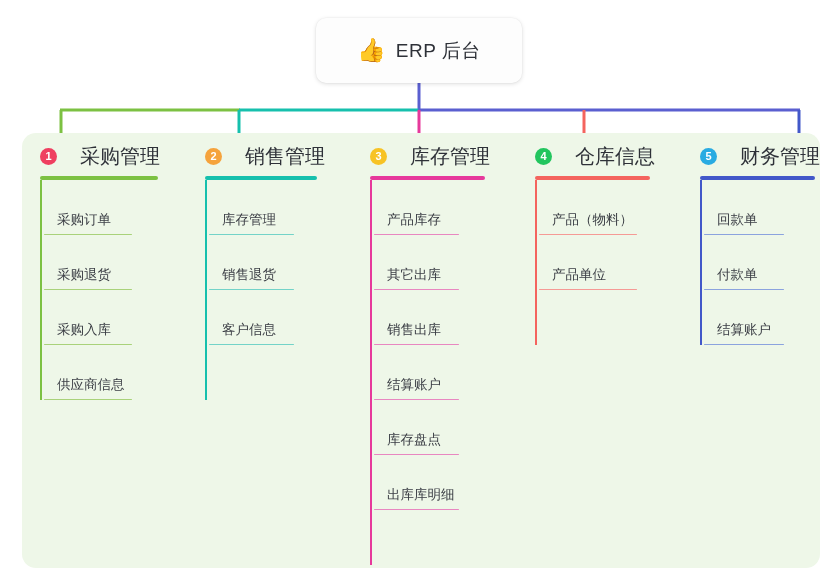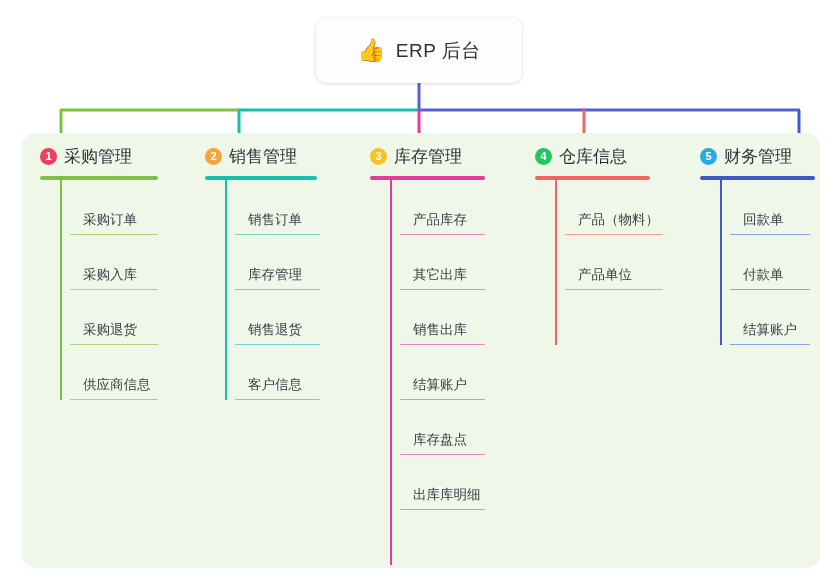--- a/index.html
+++ b/index.html
@@ -56,28 +56,28 @@
     display: flex; align-items: center; gap: 7px;
     height: 26px;
   }
   .badge {
     width: 17px; height: 17px; border-radius: 50%;
     display: flex; align-items: center; justify-content: center;
     color: #ffffff; font-size: 11px; font-weight: bold;
     line-height: 1; flex: 0 0 17px;
   }
   .col-title {
-    font-size: 17px; color: #2e3138; white-space: nowrap;
+    font-size: 20px; color: #2e3138; white-space: nowrap; margin-left: 16px;
   }
   .col-rule {
     height: 4px; border-radius: 2px; margin-top: 7px;
   }
 
   
-  .leaves { position: relative; margin-top: 0px; padding-left: 10px; margin-left: 20px; }
+  .leaves { position: relative; margin-top: 0px; padding-left: 4px; }
   .spine {
     position: absolute; left: 0px; top: 0px; width: 2px;
   }
   .leaf {
     position: relative;
     height: 55px;
     display: flex;
     flex-direction: column;
     justify-content: flex-end;
   }
@@ -123,46 +123,42 @@
           <div class="col-title">采购管理</div>
         </div>
         <div class="col-rule" style="background: rgb(124, 193, 66); width: 118px;"></div>
         <div class="leaves">
           <div class="spine" style="background: rgb(124, 193, 66); height: 220px;"></div>
           <div class="leaf">
             <div class="leaf-text">采购订单</div>
             <div class="leaf-rule" style="background: rgb(169, 210, 122); width: 88px;"></div>
           </div>
           <div class="leaf">
+            <div class="leaf-text">采购退货</div>
+            <div class="leaf-rule" style="background: rgb(169, 210, 122); width: 88px;"></div>
+          </div>
+          <div class="leaf">
             <div class="leaf-text">采购入库</div>
-            <div class="leaf-rule" style="background: rgb(169, 210, 122); width: 88px;"></div>
-          </div>
-          <div class="leaf">
-            <div class="leaf-text">采购退货</div>
             <div class="leaf-rule" style="background: rgb(169, 210, 122); width: 88px;"></div>
           </div>
           <div class="leaf">
             <div class="leaf-text">供应商信息</div>
             <div class="leaf-rule" style="background: rgb(169, 210, 122); width: 88px;"></div>
           </div>
         </div>
       </div>
       <div class="col c2">
         <div class="col-head">
           <div class="badge" style="background: rgb(245, 163, 60);">2</div>
           <div class="col-title">销售管理</div>
         </div>
         <div class="col-rule" style="background: rgb(22, 192, 173); width: 112px;"></div>
         <div class="leaves">
           <div class="spine" style="background: rgb(22, 192, 173); height: 220px;"></div>
           <div class="leaf">
-            <div class="leaf-text">销售订单</div>
-            <div class="leaf-rule" style="background: rgb(115, 211, 200); width: 85px;"></div>
-          </div>
-          <div class="leaf">
             <div class="leaf-text">库存管理</div>
             <div class="leaf-rule" style="background: rgb(115, 211, 200); width: 85px;"></div>
           </div>
           <div class="leaf">
             <div class="leaf-text">销售退货</div>
             <div class="leaf-rule" style="background: rgb(115, 211, 200); width: 85px;"></div>
           </div>
           <div class="leaf">
             <div class="leaf-text">客户信息</div>
             <div class="leaf-rule" style="background: rgb(115, 211, 200); width: 85px;"></div>

